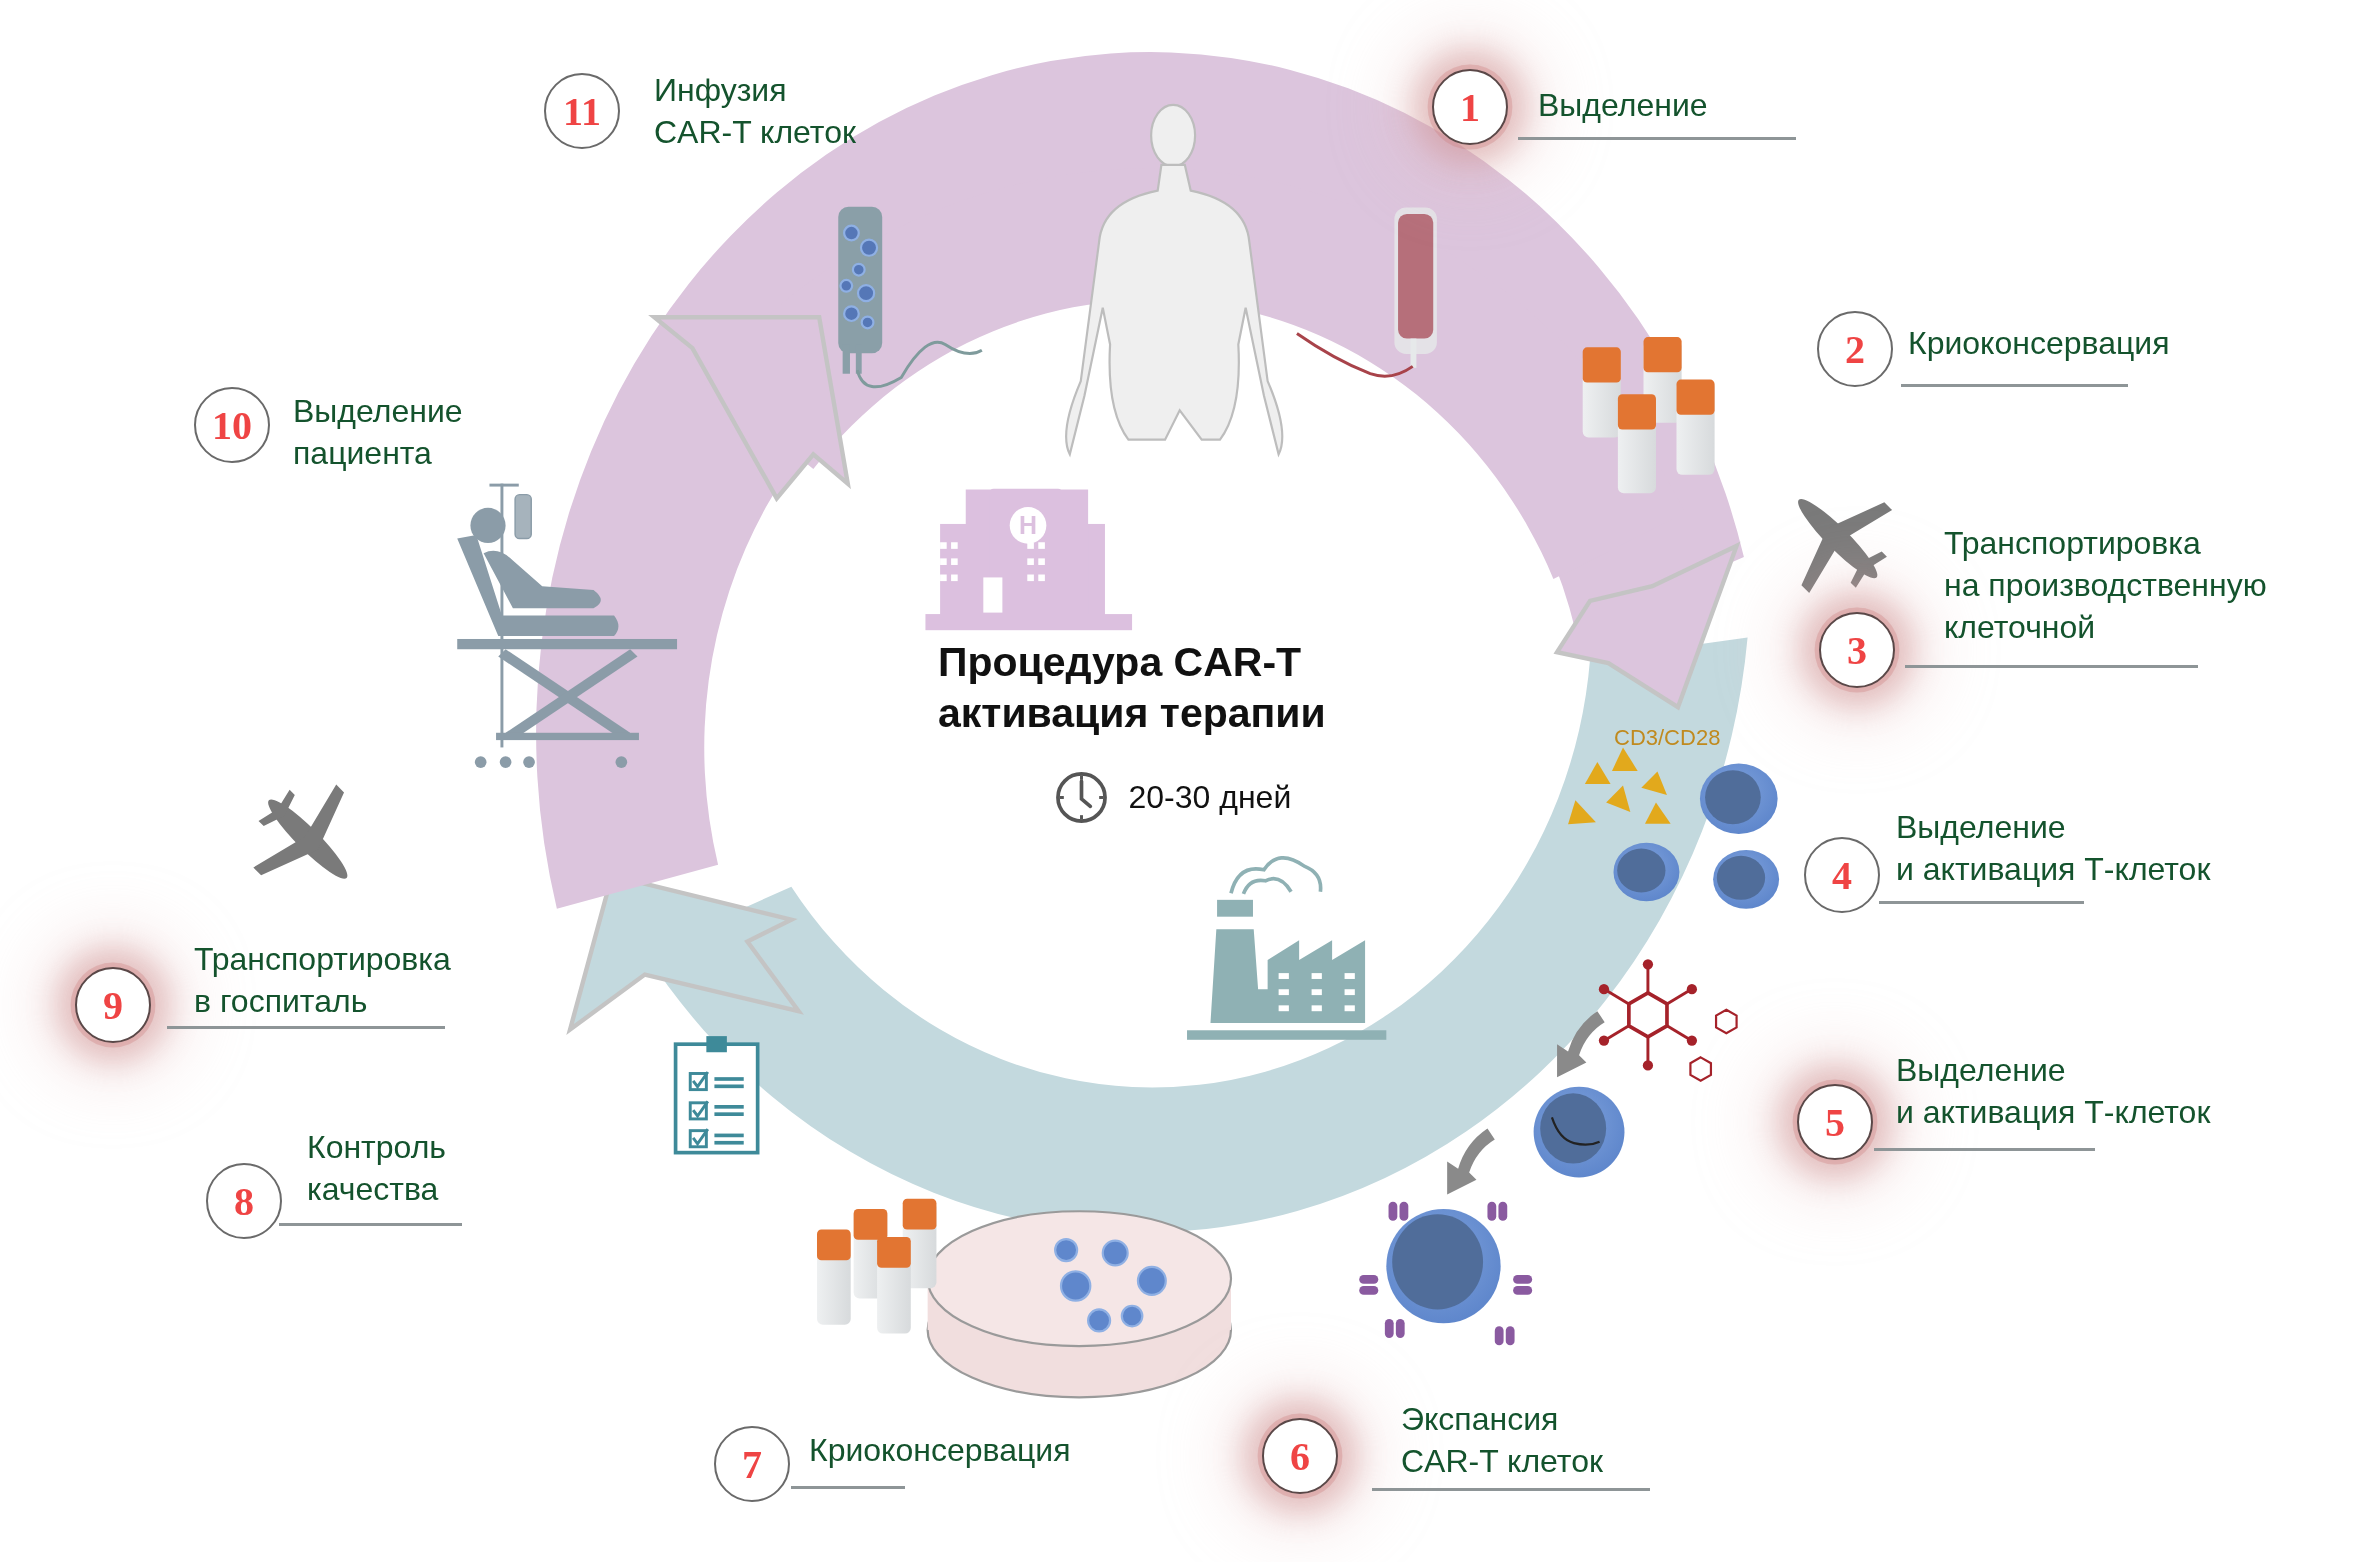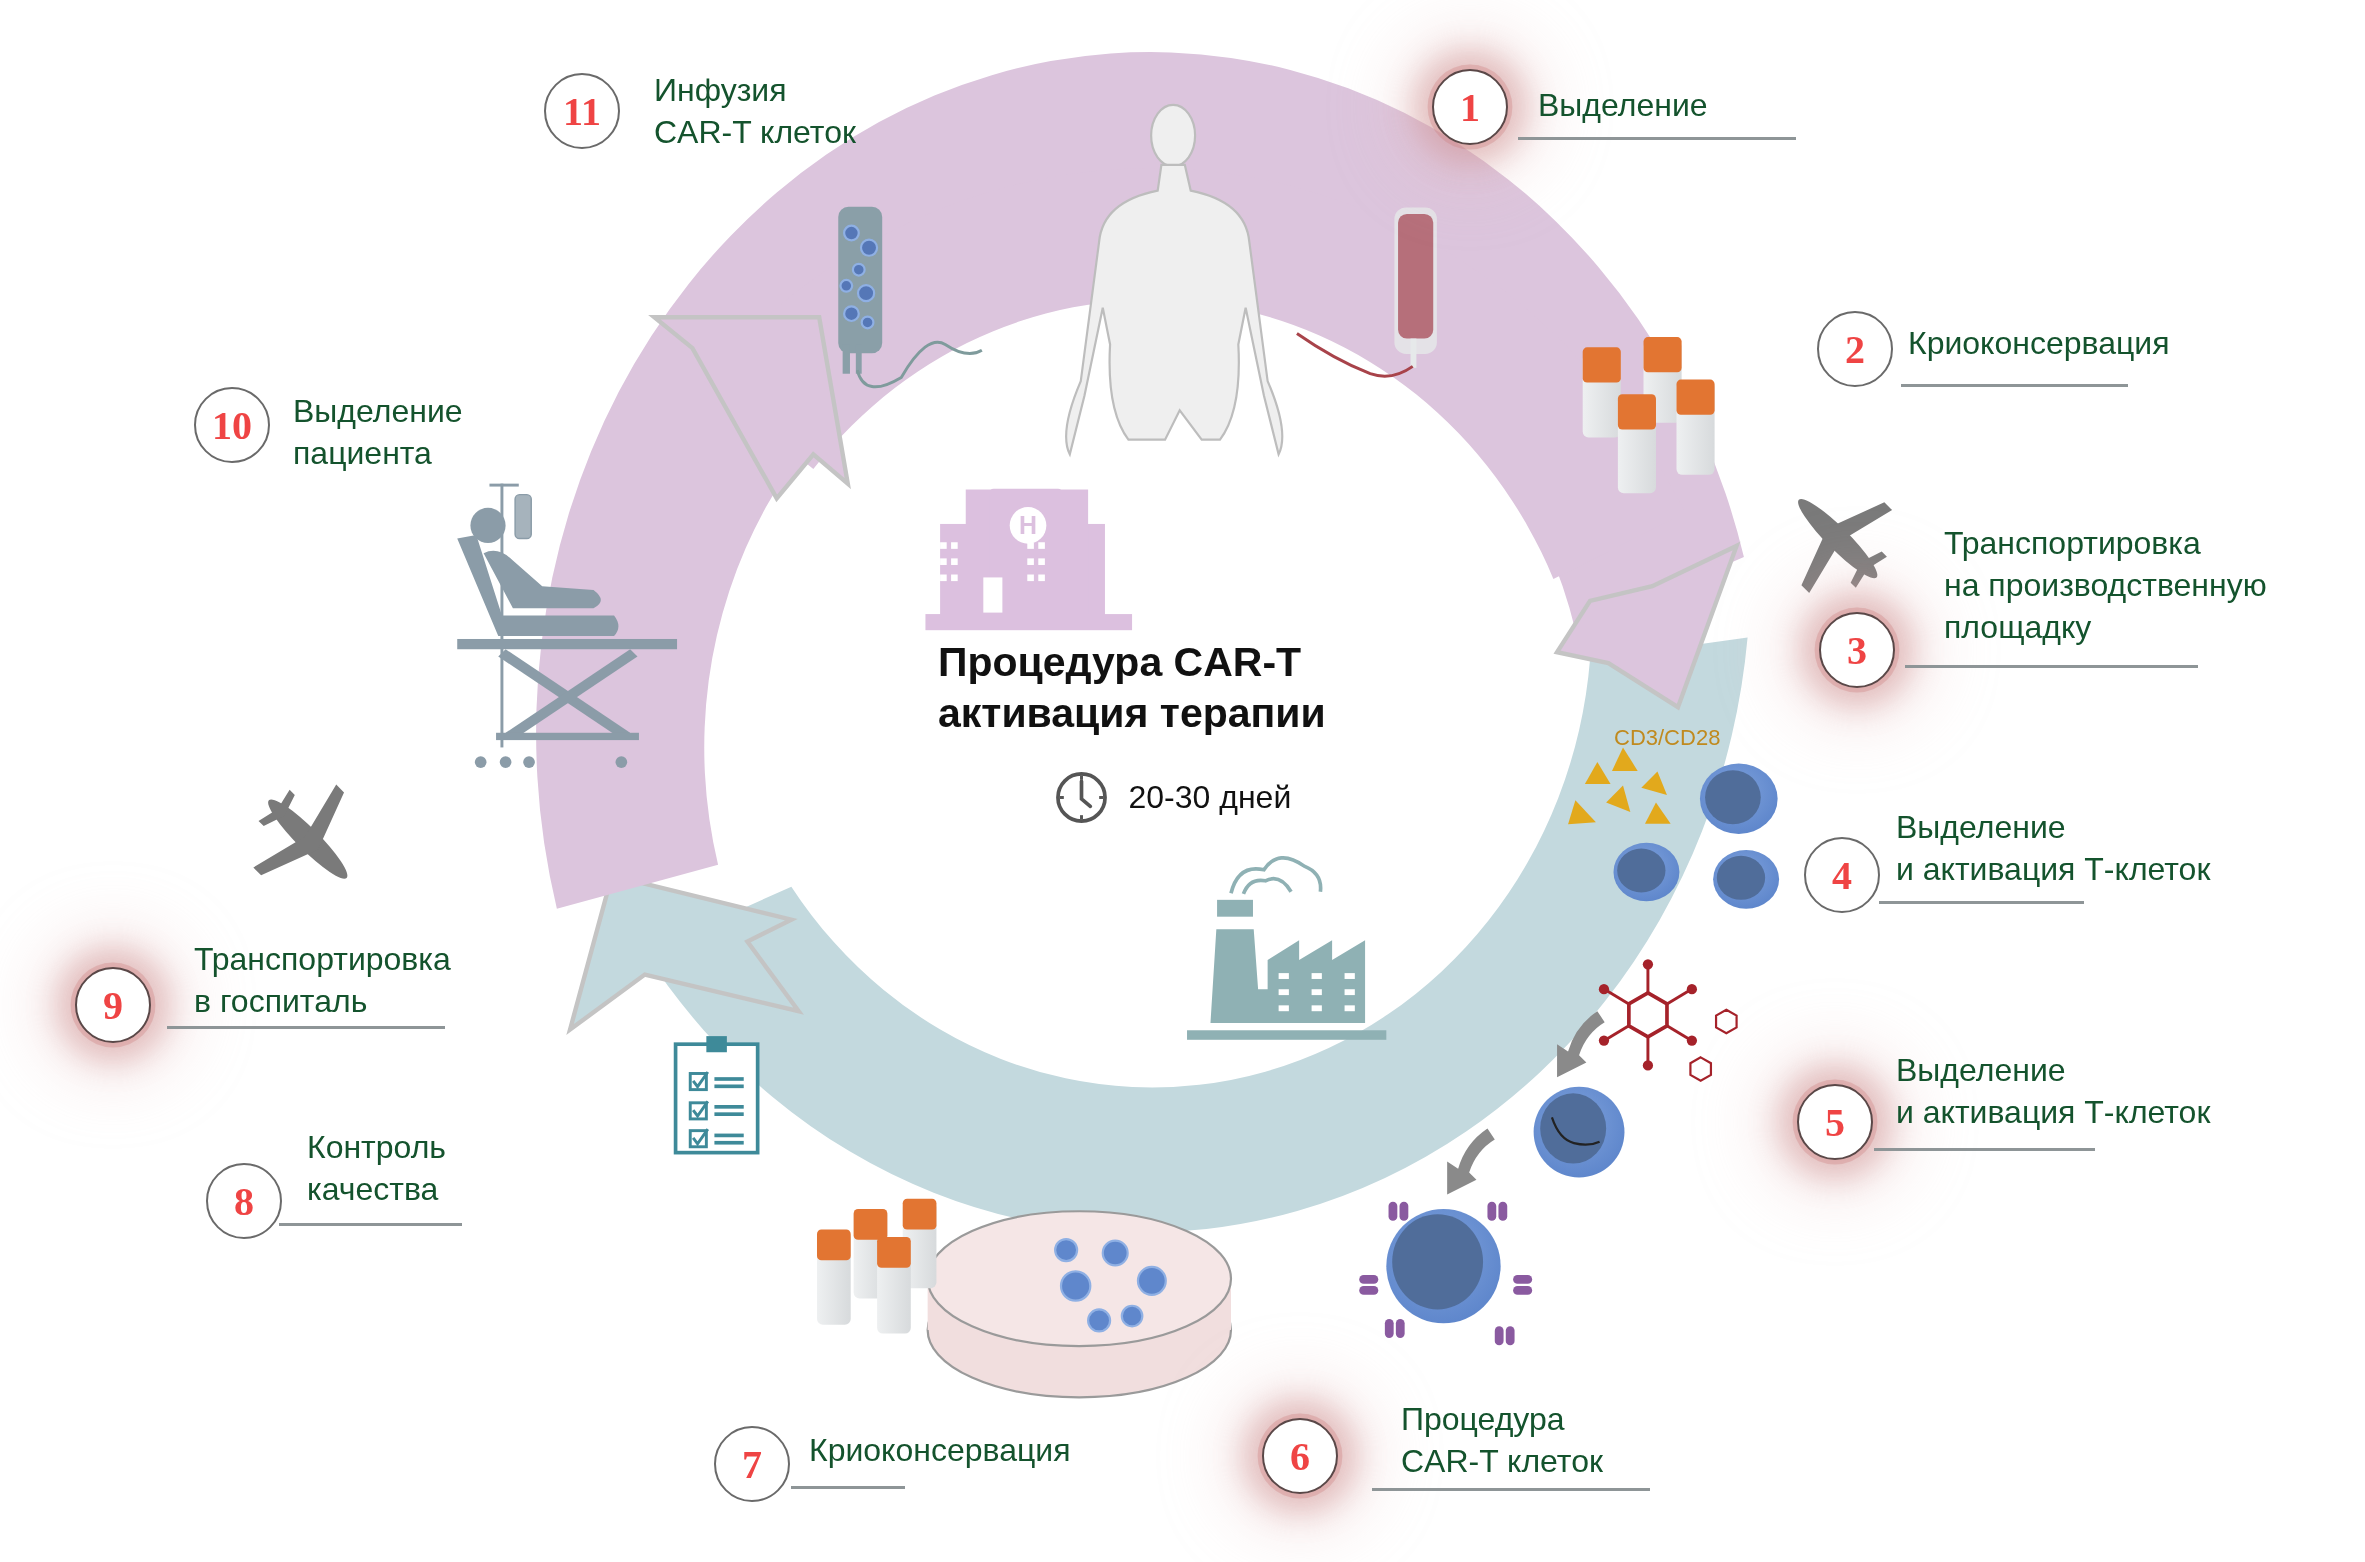--- a/index.html
+++ b/index.html
@@ -330,21 +330,21 @@
         <div>Криоконсервация</div>
       </div>
     <div class="uline" style="left:84px;top:73px;width:227px"></div>
   </div>
 
   <div class="step" style="left:1819px;top:612px">
     <div class="badge glow" style="left:0;top:0">3</div>
     <div class="label" style="left:125px;top:-90px">
       <div>Транспортировка</div>
       <div>на производственную</div>
-      <div>площадку</div>
+      <div>клеточной</div>
     </div>
     <div class="uline" style="left:86px;top:53px;width:293px"></div>
   </div>
 
   <div class="step" style="left:1804px;top:837px">
     <div class="badge" style="left:0;top:0">4</div>
     <div class="label" style="left:92px;top:-31px">
       <div>Выделение</div>
       <div>и активация Т-клеток</div>
     </div>
@@ -356,21 +356,21 @@
     <div class="label" style="left:99px;top:-35px">
       <div>Выделение</div>
       <div>и активация Т-клеток</div>
     </div>
     <div class="uline" style="left:77px;top:64px;width:221px"></div>
   </div>
 
   <div class="step" style="left:1262px;top:1418px">
     <div class="badge glow" style="left:0;top:0">6</div>
     <div class="label" style="left:139px;top:-20.5px">
-      <div>Процедура</div>
+      <div>Экспансия</div>
       <div>CAR-T клеток</div>
     </div>
     <div class="uline" style="left:110px;top:70px;width:278px"></div>
   </div>
 
   <div class="step" style="left:714px;top:1426px">
     <div class="badge" style="left:0;top:0">7</div>
     <div class="label" style="left:95px;top:2.9px">
         <div>Криоконсервация</div>
       </div>

